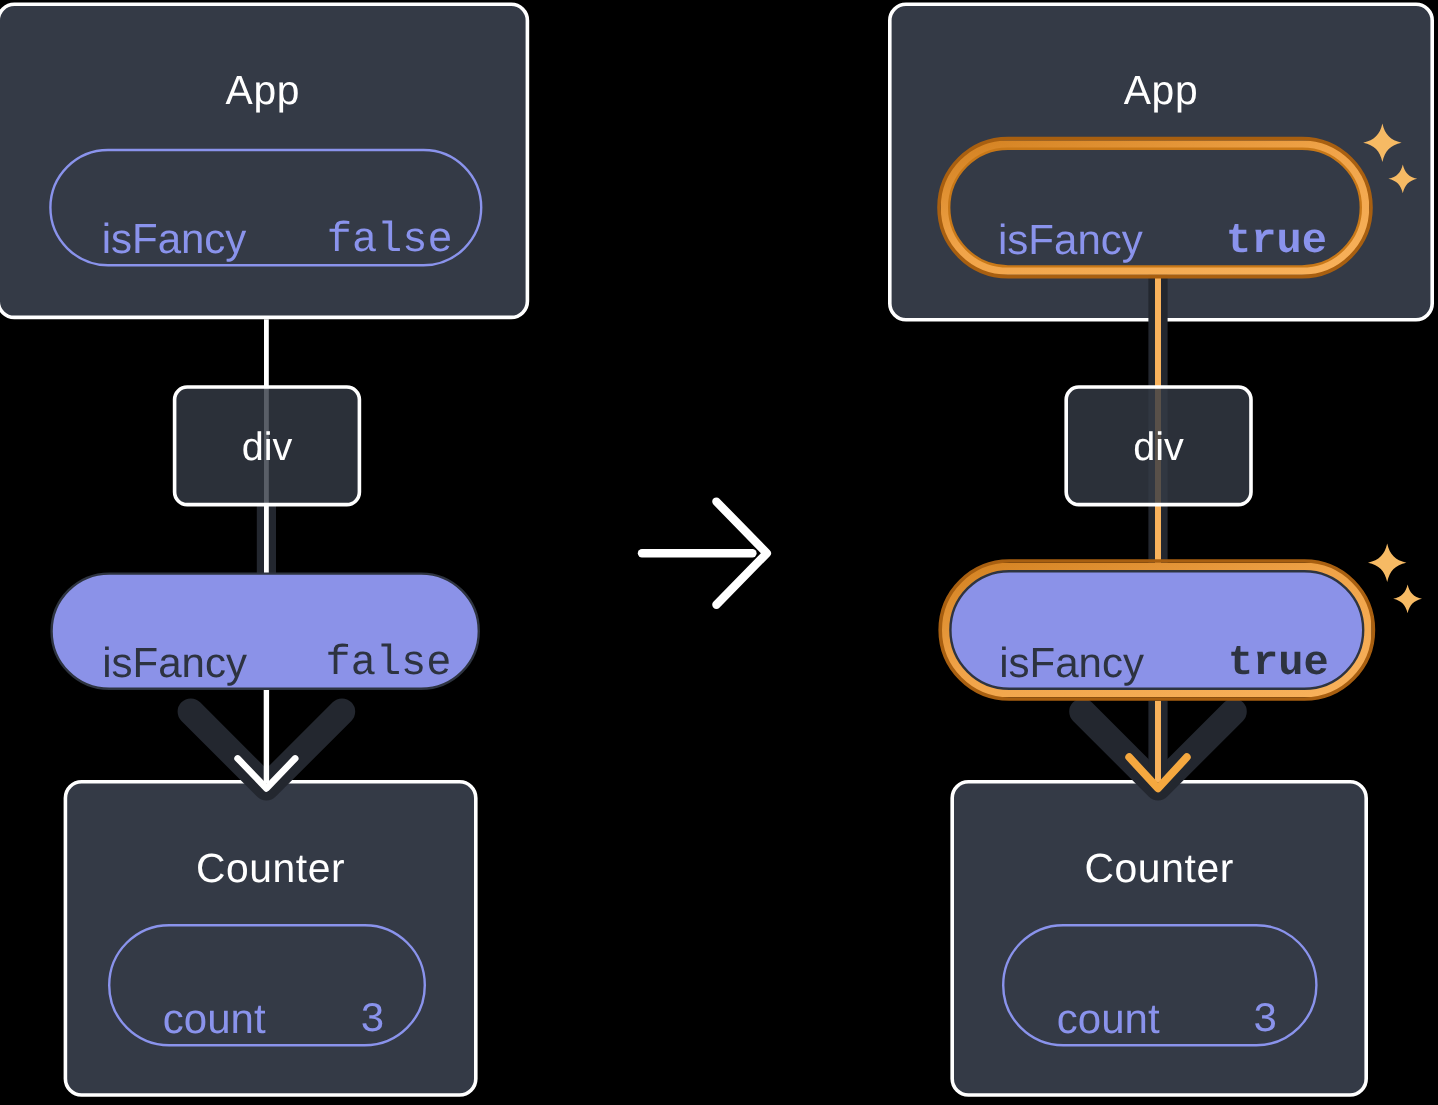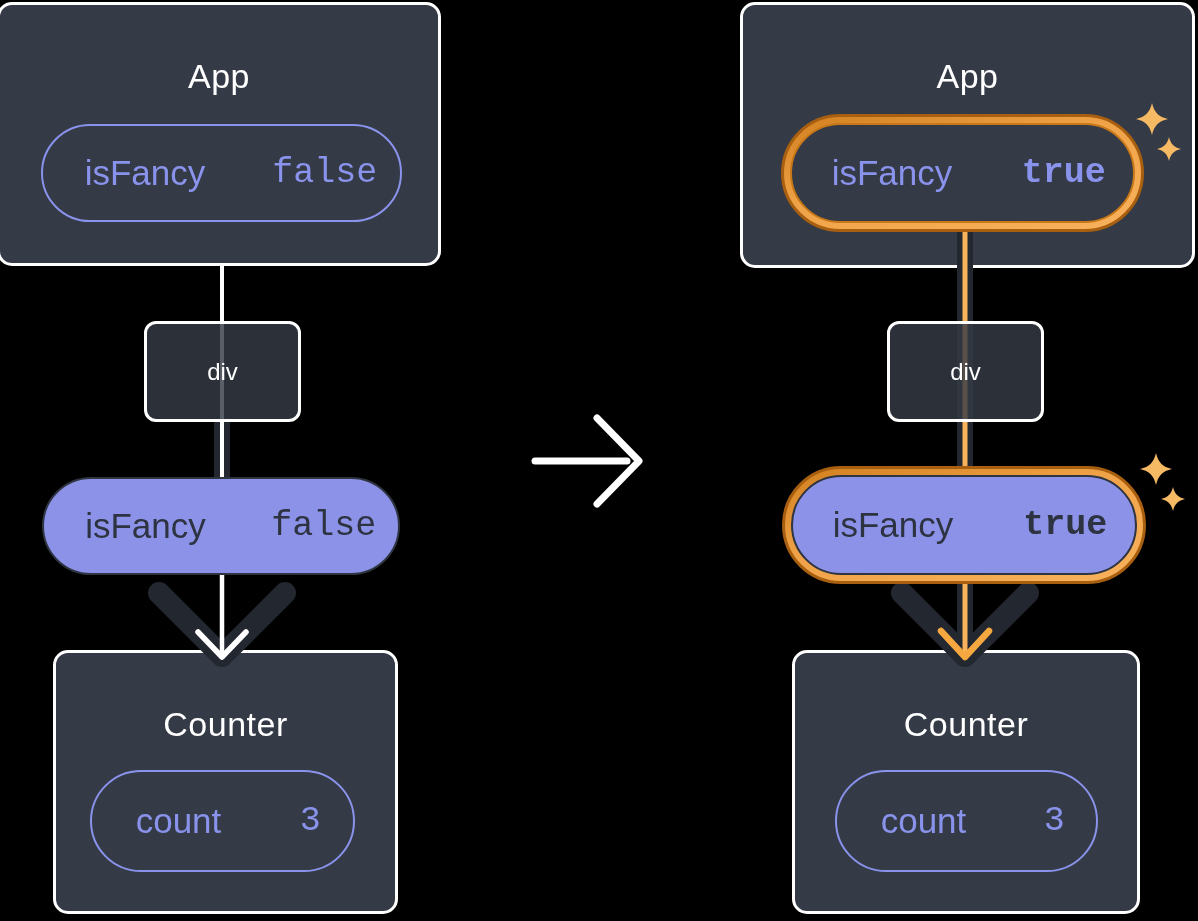--- a/index.html
+++ b/index.html
@@ -37,25 +37,25 @@
     text-align:center;
     font-size:34px;color:#FFFFFF;letter-spacing:0.5px;
   }
   .divbox{
     position:absolute;
     background:rgba(52,58,70,0.82);
     border:3px solid var(--card-border);
     border-radius:12px;
     z-index:3;
     display:flex;align-items:center;justify-content:center;
-    font-size:24px;color:#FFFFFF;
+    font-size:33px;color:#FFFFFF;
   }
   .pill{
     position:absolute;
-    display:flex;align-items:center;
+    display:flex;align-items:flex-end;
     border-radius:999px;
     overflow:hidden;
     z-index:4;
   }
   .pill .cell{
     display:flex;align-items:center;justify-content:center;
     font-size:35px;
   }
   .pill .cell.name{flex:0 0 auto;}
   .pill .cell.value{flex:1 1 auto;font-family:Liberation Mono, monospace;}

